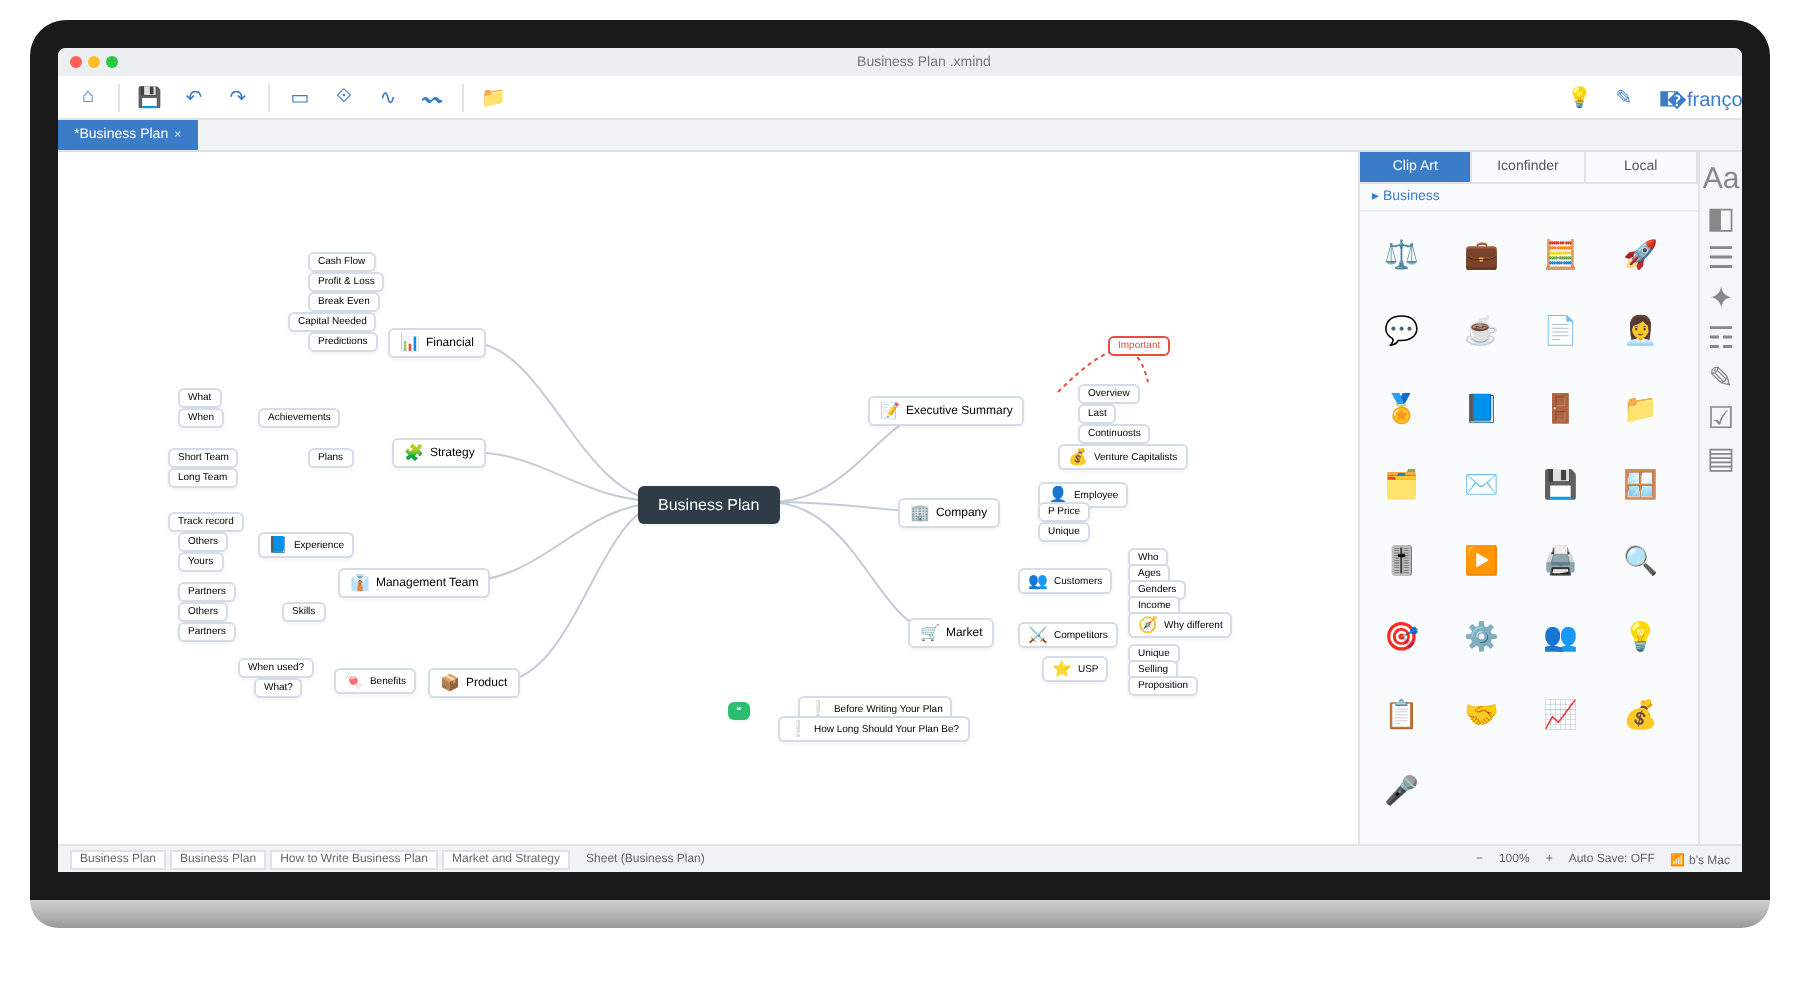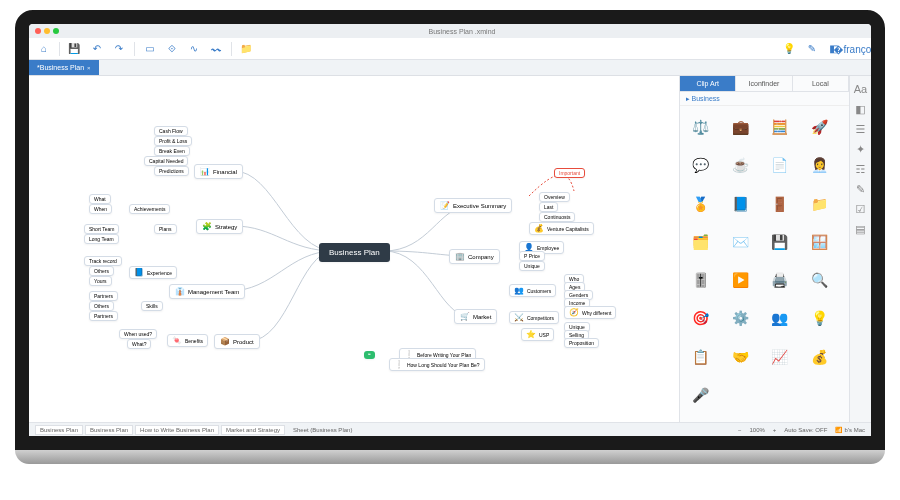--- a/index.html
+++ b/index.html
@@ -16,21 +16,21 @@
 .tb-btn { width:14px; height:14px; display:flex; align-items:center; justify-content:center; color:#3a7cc8; font-size:10px; cursor:pointer; }
 .tb-sep { width:1px; height:14px; background:#e0e3e8; }
 .tb-spacer { flex:1; }
 .tabbar { height: 16px; background:#f0f3f6; display:flex; border-bottom:1px solid #dde0e5; }
 .tab { padding: 2px 8px; font-size:7px; background:#3a7cc8; color:#fff; cursor:pointer; display:flex; align-items:center; gap:3px; }
 .tab .x { font-size:6px; opacity:0.8; }
 .main { display:flex; height: calc(100% - 66px); }
 .canvas { flex:1; position:relative; background:#fff; font-size:6px; }
 .sidepanel { width: 170px; background:#fafbfc; border-left:1px solid #e0e3e8; display:flex; flex-direction:column; }
 .vrail { width:22px; background:#f4f6f8; border-left:1px solid #e0e3e8; display:flex; flex-direction:column; align-items:center; gap:6px; padding:6px 0; }
-.vrail .ri { width:14px; height:14px; display:flex; align-items:center; justify-content:center; color:#888; font-size:11px; cursor:pointer; }
+.vrail .ri { width:14px; height:14px; display:flex; align-items:center; justify-content:center; color:#888; font-size:15px; cursor:pointer; }
 .panel-tabs { height:16px; display:flex; border-bottom:1px solid #e0e3e8; }
 .ptab { flex:1; font-size:7px; text-align:center; line-height:16px; cursor:pointer; color:#555; border-right:1px solid #e0e3e8; }
 .ptab.active { background:#3a7cc8; color:#fff; }
 .panel-sub { height:14px; font-size:7px; padding:0 6px; line-height:14px; color:#3a7cc8; border-bottom:1px solid #eee; }
 .icon-grid { flex:1; padding:8px; display:grid; grid-template-columns:repeat(4,1fr); gap:6px; overflow:hidden; }
 .ig { width:26px; height:26px; border-radius:3px; display:flex; align-items:center; justify-content:center; font-size:14px; cursor:pointer; }
 .statusbar { position:absolute; bottom:0; left:0; right:0; height:14px; background:#f0f3f6; border-top:1px solid #e0e3e8; font-size:6px; display:flex; align-items:center; padding:0 6px; color:#666; }
 .sb-tab { padding:1px 4px; background:#fff; border:1px solid #dde0e5; margin-right:2px; }
 .sb-r { margin-left:auto; display:flex; gap:8px; align-items:center; }
 

